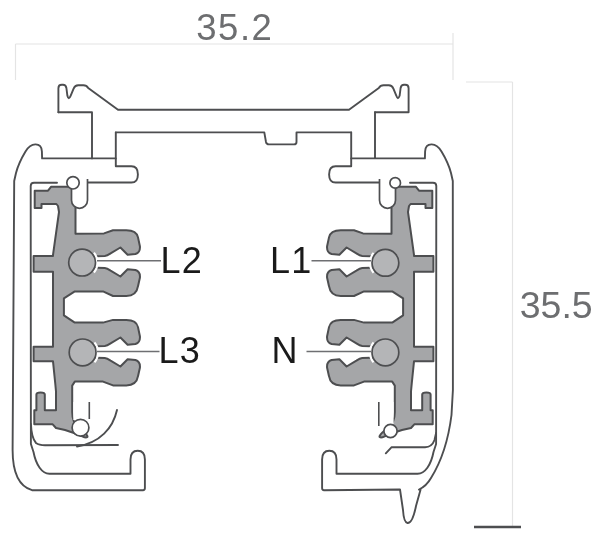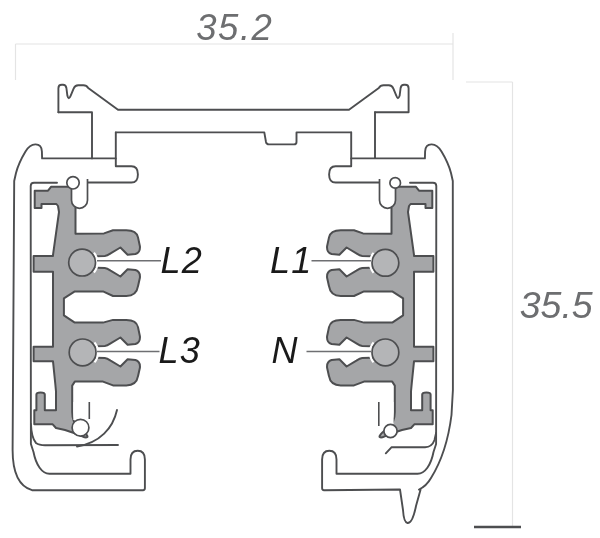--- a/index.html
+++ b/index.html
@@ -1,16 +1,16 @@
 <!DOCTYPE html>
 <html><head>
 <meta charset="utf-8">
 <style>
   html,body{margin:0;padding:0;background:#ffffff;}
-  .wrap{width:600px;height:538px;position:relative;background:#fff;overflow:hidden;font-style:italic;}
+  .wrap{width:600px;height:538px;position:relative;background:#fff;overflow:hidden;}
   text{font-family:"Liberation Sans", sans-serif;}
 </style>
 </head>
 <body>
 
 <div class="wrap">
 <svg width="600" height="538" viewBox="0 0 600 538">
 
   <rect x="0" y="0" width="600" height="538" fill="#ffffff"></rect>
 

